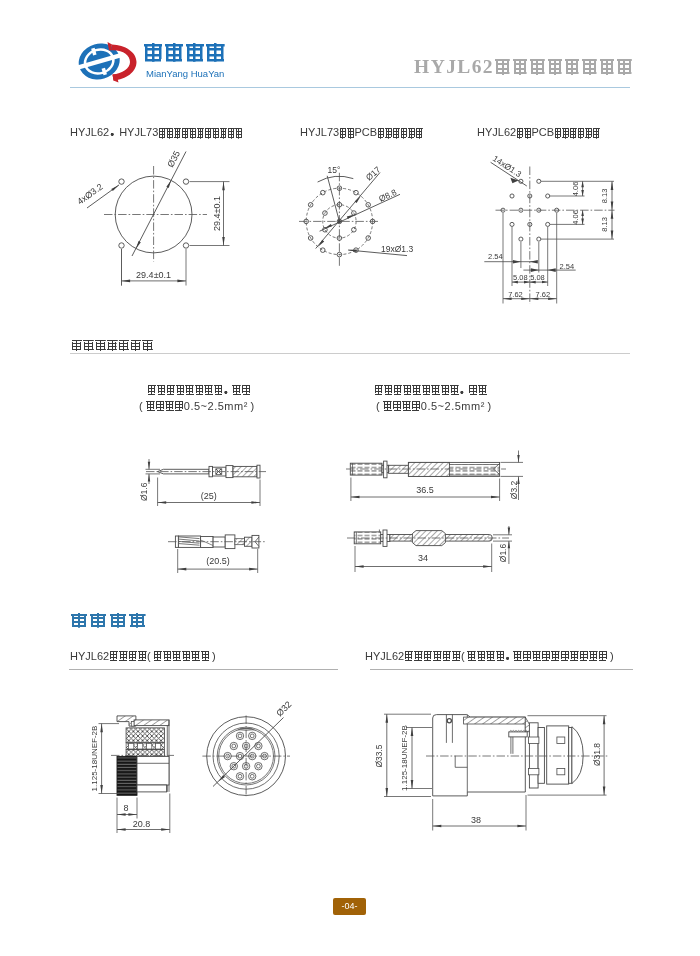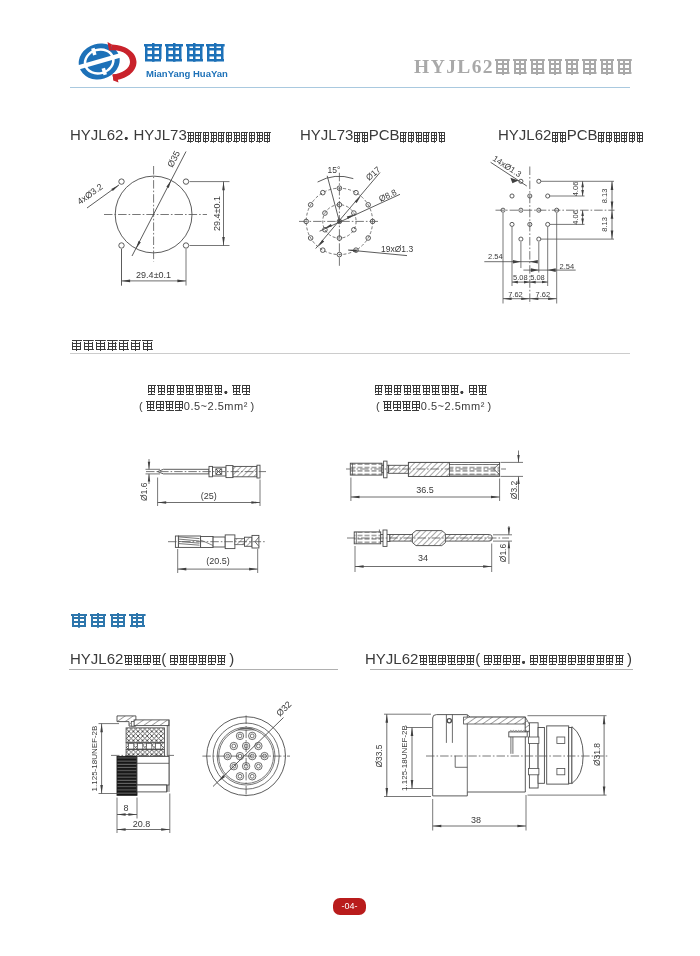--- a/index.html
+++ b/index.html
@@ -15,63 +15,63 @@
  linear-gradient(var(--c),var(--c)) 50% 33%/78% var(--w) no-repeat,
  linear-gradient(var(--c),var(--c)) 50% 66%/78% var(--w) no-repeat;
 }
 .k1{--c:#3c3c3c;width:6.8px;height:10.5px;margin:0 .45px;vertical-align:-2.5px}
 .k2{--c:#3a3a3a;width:8.4px;height:10px;margin:0 .55px;vertical-align:-1px}
 .k3{--c:#3a3a3a;--w:1.3px;width:10.6px;height:11px;margin:0 .6px;vertical-align:-1px}
 .kb{--c:#2d76ac;--w:2px;width:16.2px;height:14.5px;margin:0 1.7px;vertical-align:-1.5px}
 .kl{--c:#1d71b8;--w:2.5px;width:18.3px;height:18.5px;margin:0 1.2px;vertical-align:-2px}
 .kt{--c:#a9a9a9;--w:2px;width:14.6px;height:16px;margin:0 1.4px;vertical-align:-1.5px}
 .dun{display:inline-block;width:10px;height:9px;background:radial-gradient(circle at 32% 82%,var(--c) 1.2px,rgba(0,0,0,0) 1.9px);--c:#3c3c3c}
-.h1txt{font-size:15px;color:#3a3a3a;letter-spacing:0}
+.h1txt{font-size:11px;color:#3a3a3a;letter-spacing:0}
 </style>
 </head><body>
 
 <div class="abs" style="left:78px;top:41px;width:420px;height:44px">
   <svg width="62" height="42" viewBox="0 0 62 42" style="position:absolute;left:0;top:0">
     <g transform="rotate(-16 21.2 20.5)">
       <ellipse cx="21.2" cy="20.5" rx="20.7" ry="17.8" fill="#1d71b8"></ellipse>
       <ellipse cx="21.2" cy="20.5" rx="15.6" ry="12.9" fill="#fff"></ellipse>
       <ellipse cx="21.2" cy="20.5" rx="13" ry="10.6" fill="#1d71b8"></ellipse>
       <rect x="-2" y="18.3" width="46" height="4.4" fill="#fff"></rect>
       <rect x="17" y="6" width="3.6" height="7" fill="#fff"></rect>
       <rect x="21.5" y="28" width="3.6" height="7" fill="#fff"></rect>
     </g>
     <path d="M34 3.5 C47 4,58.5 11,58.5 21 C58.5 31,48 38.5,35.5 39.5 L34.5 33.5 C44.5 32.5,52 27.5,52 21 C52 14,45 8.5,33 9.2 Z" fill="#c9222b"></path>
     <path d="M34 3.5 L29.5 1 L31 9.6 L33 9.2 Z" fill="#c9222b"></path>
     <path d="M35.5 39.5 L40.5 41.5 L38.5 33.2 L34.5 33.5 Z" fill="#c9222b"></path>
   </svg>
   <div style="position:absolute;left:65px;top:2px;white-space:nowrap"><span class="k kl"></span><span class="k kl"></span><span class="k kl"></span><span class="k kl"></span></div>
-  <div style="position:absolute;left:68px;top:27px;font-weight:bold;font-size:9.5px;color:#1d71b8;letter-spacing:0">MianYang HuaYan</div>
+  <div style="position:absolute;left:68px;top:27px;font-weight:normal;font-size:9.5px;color:#1d71b8;letter-spacing:0">MianYang HuaYan</div>
 </div>
 <div class="abs" style="left:0;top:56px;width:633px;text-align:right;white-space:nowrap;font-family:'Liberation Serif',serif;font-weight:bold;font-size:19.5px;color:#a9a9a9;letter-spacing:1.4px">HYJL62<span class="k kt"></span><span class="k kt"></span><span class="k kt"></span><span class="k kt"></span><span class="k kt"></span><span class="k kt"></span><span class="k kt"></span><span class="k kt"></span></div>
 <div class="abs" style="left:70px;top:87px;width:560px;height:1px;background:#a9c9df"></div>
 
 <div class="abs h1txt" style="left:70px;top:126px;white-space:nowrap">HYJL62<span class="dun"></span>HYJL73<span class="k k1"></span><span class="k k1"></span><span class="k k1"></span><span class="k k1"></span><span class="k k1"></span><span class="k k1"></span><span class="k k1"></span><span class="k k1"></span><span class="k k1"></span><span class="k k1"></span><span class="k k1"></span></div>
 <div class="abs h1txt" style="left:300px;top:126px;white-space:nowrap">HYJL73<span class="k k1"></span><span class="k k1"></span>PCB<span class="k k1"></span><span class="k k1"></span><span class="k k1"></span><span class="k k1"></span><span class="k k1"></span><span class="k k1"></span></div>
-<div class="abs h1txt" style="left:498px;top:126px;white-space:nowrap">HYJL62<span class="k k1"></span><span class="k k1"></span>PCB<span class="k k1"></span><span class="k k1"></span><span class="k k1"></span><span class="k k1"></span><span class="k k1"></span><span class="k k1"></span></div>
+<div class="abs h1txt" style="left:477px;top:126px;white-space:nowrap">HYJL62<span class="k k1"></span><span class="k k1"></span>PCB<span class="k k1"></span><span class="k k1"></span><span class="k k1"></span><span class="k k1"></span><span class="k k1"></span><span class="k k1"></span></div>
 
 <div class="abs" style="left:71px;top:336px;white-space:nowrap"><span class="k k3"></span><span class="k k3"></span><span class="k k3"></span><span class="k k3"></span><span class="k k3"></span><span class="k k3"></span><span class="k k3"></span></div>
 <div class="abs" style="left:70px;top:353px;width:560px;height:1px;background:#cccccc"></div>
 
 <div class="abs" style="left:147px;top:380px;white-space:nowrap"><span class="k k2"></span><span class="k k2"></span><span class="k k2"></span><span class="k k2"></span><span class="k k2"></span><span class="k k2"></span><span class="k k2"></span><span class="k k2"></span><span class="dun" style="width:9px"></span><span class="k k2"></span><span class="k k2"></span></div>
 <div class="abs" style="left:139px;top:400px;white-space:nowrap;font-size:11px;color:#3a3a3a;letter-spacing:.5px">( <span class="k k2"></span><span class="k k2"></span><span class="k k2"></span><span class="k k2"></span>0.5~2.5mm² )</div>
 <div class="abs" style="left:374px;top:380px;white-space:nowrap"><span class="k k2"></span><span class="k k2"></span><span class="k k2"></span><span class="k k2"></span><span class="k k2"></span><span class="k k2"></span><span class="k k2"></span><span class="k k2"></span><span class="k k2"></span><span class="dun" style="width:9px"></span><span class="k k2"></span><span class="k k2"></span></div>
 <div class="abs" style="left:376px;top:400px;white-space:nowrap;font-size:11px;color:#3a3a3a;letter-spacing:.5px">( <span class="k k2"></span><span class="k k2"></span><span class="k k2"></span><span class="k k2"></span>0.5~2.5mm² )</div>
 
 <div class="abs" style="left:69px;top:612px;white-space:nowrap"><span class="k kb"></span><span class="k kb"></span><span class="k kb"></span><span class="k kb"></span></div>
 <div class="abs h1txt" style="left:70px;top:650px;white-space:nowrap">HYJL62<span class="k k2"></span><span class="k k2"></span><span class="k k2"></span><span class="k k2"></span>( <span class="k k2"></span><span class="k k2"></span><span class="k k2"></span><span class="k k2"></span><span class="k k2"></span><span class="k k2"></span> )</div>
 <div class="abs" style="left:69px;top:669px;width:269px;height:1px;background:#b0b0b0"></div>
 <div class="abs h1txt" style="left:365px;top:650px;white-space:nowrap">HYJL62<span class="k k2"></span><span class="k k2"></span><span class="k k2"></span><span class="k k2"></span><span class="k k2"></span><span class="k k2"></span>( <span class="k k2"></span><span class="k k2"></span><span class="k k2"></span><span class="k k2"></span><span class="dun" style="width:8px"></span><span class="k k2"></span><span class="k k2"></span><span class="k k2"></span><span class="k k2"></span><span class="k k2"></span><span class="k k2"></span><span class="k k2"></span><span class="k k2"></span><span class="k k2"></span><span class="k k2"></span> )</div>
 <div class="abs" style="left:370px;top:669px;width:263px;height:1px;background:#b0b0b0"></div>
 
-<div class="abs" style="left:333px;top:898px;width:33px;height:17px;background:#b91c1c;border-radius:7px;color:#fff;font-size:9px;line-height:17px;text-align:center">-04-</div>
+<div class="abs" style="left:333px;top:898px;width:33px;height:17px;background:#a16207;border-radius:2px;color:#fff;font-size:9px;line-height:17px;text-align:center">-04-</div>
 
 <svg class="abs" style="left:0;top:0" width="700" height="956" viewBox="0 0 700 956" fill="none">
 <defs>
 <pattern id="h1" width="4" height="4" patternUnits="userSpaceOnUse" patternTransform="rotate(45)">
         <rect width="4" height="4" fill="#fff"></rect>
         <line x1="0" y1="0" x2="0" y2="4" stroke="#555" stroke-width="1"></line>
       </pattern>
 <pattern id="h2" width="4.6" height="4.6" patternUnits="userSpaceOnUse" patternTransform="rotate(55)">
         <rect width="4.6" height="4.6" fill="#fff"></rect>
         <line x1="0" y1="0" x2="0" y2="4.6" stroke="#4a4a4a" stroke-width="1"></line>

